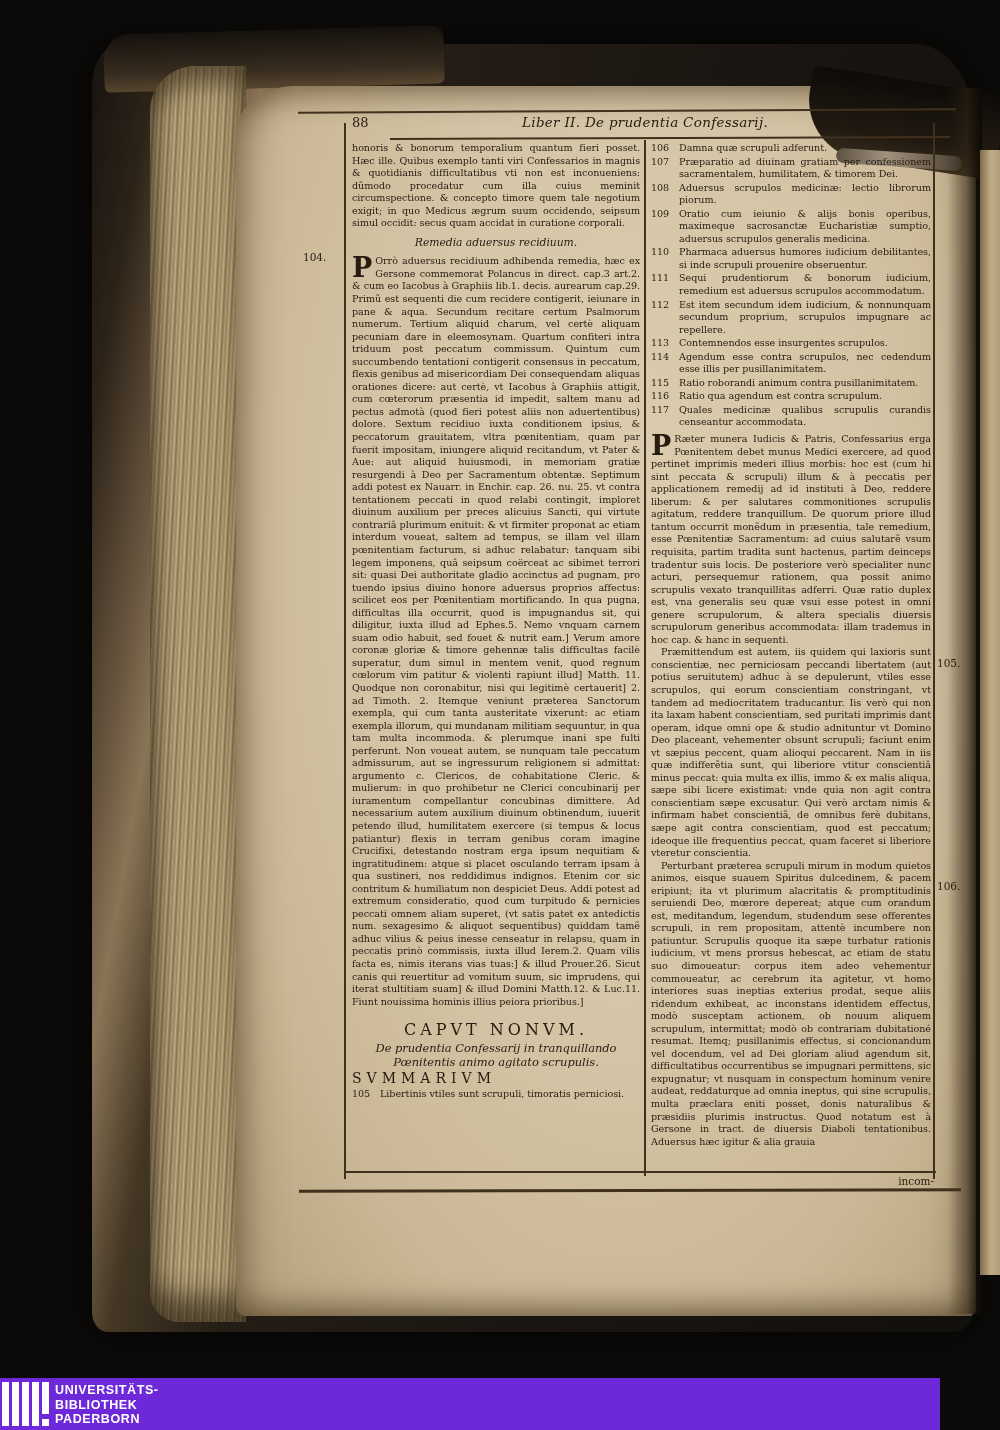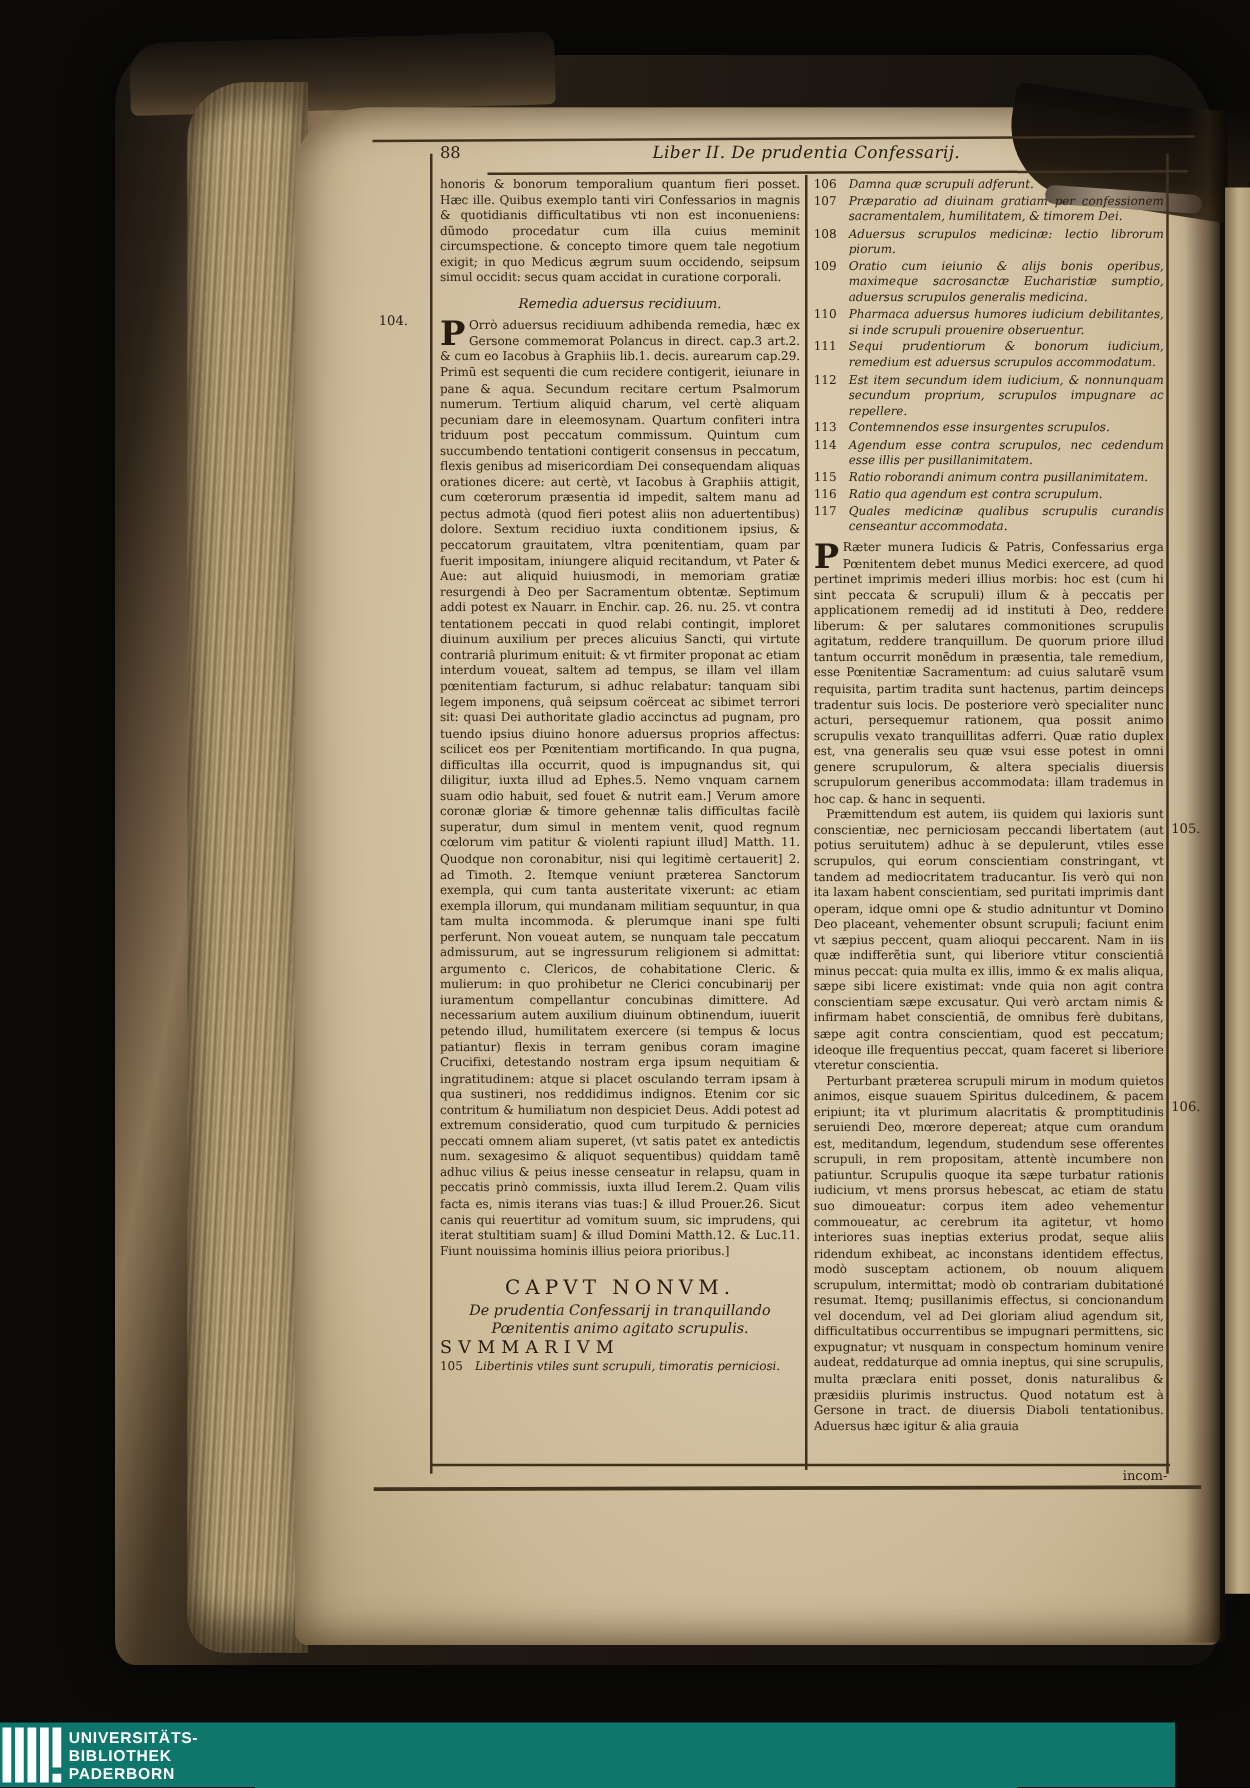--- a/index.html
+++ b/index.html
@@ -58,25 +58,25 @@
   .col-left{left:352px;width:288px;}
   .col-right{left:651px;width:280px;}
   .col p{margin:0;}
   .remedia-head{text-align:center;font-style:italic;font-size:10.8px;margin:7px 0 6px;}
   .dropcap{float:left;font-size:27px;line-height:23px;padding:1px 3px 0 0;font-weight:bold;}
   .caput-head{text-align:center;font-size:16px;letter-spacing:4px;margin:16px 0 4px;white-space:nowrap;}
   .caput-sub{text-align:center;font-style:italic;font-size:11.5px;line-height:14px;margin:0 0 3px;}
   .summ-head{text-align:left;font-size:14px;letter-spacing:5px;margin:3px 0 4px;}
   .s-item{display:flex;margin:0 0 1px;}
   .s-num{flex:0 0 28px;font-style:normal;font-size:9.6px;}
-  .s-text{flex:1;font-style:italic;}
+  .s-text{flex:1;}
   .indent{text-indent:10px;}
   .gap{height:3px;}
   
-  .wm-bar{position:absolute;left:0;top:1378px;width:940px;height:52px;background:#0f766e;
+  .wm-bar{position:absolute;left:0;top:1378px;width:940px;height:52px;background:#6d28d9;
           font-family:"Liberation Sans", sans-serif;}
   .wm-logo{position:absolute;left:2px;top:4px;width:46px;height:46px;}
   .wm-logo i{position:absolute;top:0;width:7px;height:44px;background:#fff;}
   .wm-logo i:nth-child(1){left:0;}
   .wm-logo i:nth-child(2){left:10px;}
   .wm-logo i:nth-child(3){left:20px;}
   .wm-logo i:nth-child(4){left:30px;}
   .wm-logo i:nth-child(5){left:40px;height:32px;}
   .wm-logo i:nth-child(6){left:40px;top:37px;height:7px;}
   .wm-text{position:absolute;left:55px;top:5px;color:#fff;font-size:12.5px;line-height:14.5px;

